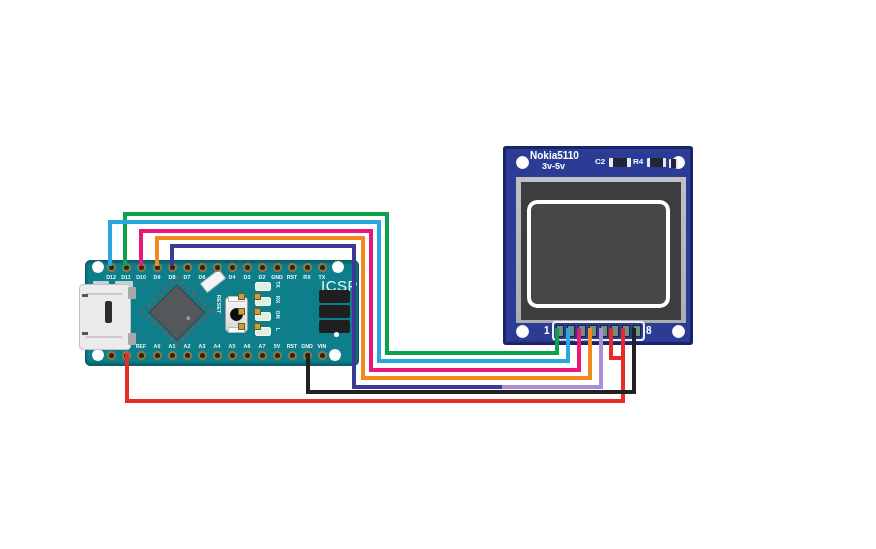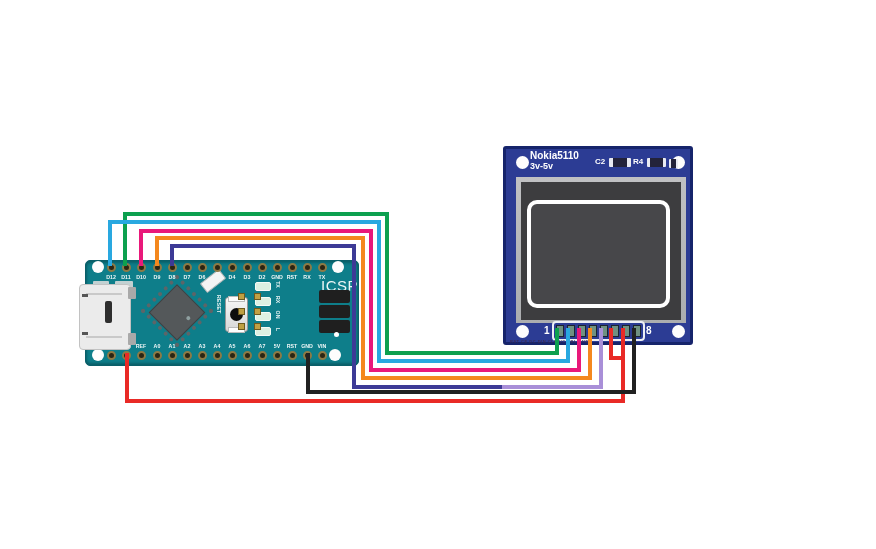--- a/index.html
+++ b/index.html
@@ -39,21 +39,21 @@
             transform:rotate(90deg) scale(.52);transform-origin:center;}
   .icsp-bar{position:absolute;left:233px;width:31px;height:13px;background:#1f1f1f;border-radius:2px;}
   .icsp-pin{position:absolute;width:7px;height:7px;background:#bfa043;border:1px solid #6d5a1f;box-sizing:border-box;}
   .icsp-label{position:absolute;left:235px;top:16px;color:#eef7f7;font-size:15px;font-weight:400;letter-spacing:.5px;}
   .icsp-dot{position:absolute;left:248px;top:71px;width:5px;height:5px;border-radius:50%;background:#fff;}
   
   .lcd{position:absolute;left:503px;top:146px;width:190px;height:199px;background:#2c3c94;
        border:3px solid #16246b;border-radius:3px;box-sizing:border-box;z-index:2;}
   .lcd-hole{position:absolute;width:13px;height:13px;border-radius:50%;background:#fdfdfd;}
   .lcd-title{position:absolute;left:24px;top:1px;color:#fff;font-size:10px;font-weight:700;}
-  .lcd-volt{position:absolute;left:24px;top:12px;color:#fff;font-size:9px;font-weight:700;}
+  .lcd-volt{position:absolute;left:36px;top:12px;color:#fff;font-size:9px;font-weight:700;}
   .silk{position:absolute;color:#fff;font-size:8px;font-weight:700;}
   .comp{position:absolute;height:9px;background:linear-gradient(90deg,#e8eaf2 0 18%,#23233a 18% 82%,#e8eaf2 82%);border-radius:1px;}
   .bezel{position:absolute;left:10px;top:28px;width:170px;height:146px;
          background:linear-gradient(#c0c1c3,#abadaf);}
   .panel{position:absolute;left:15px;top:33px;width:160px;height:138px;background:#3d3d3f;}
   .frame{position:absolute;left:21px;top:51px;width:143px;height:108px;border:4px solid #fff;
          border-radius:10px;background:#47474a;box-sizing:border-box;}
   .conn{position:absolute;left:46px;top:172px;width:93px;height:20px;border:2px solid #eef0f5;
         border-radius:4px;box-sizing:border-box;}
   .pad{position:absolute;top:176px;width:8px;height:12px;background:#6f9181;border:1px solid #1c2430;box-sizing:border-box;}

